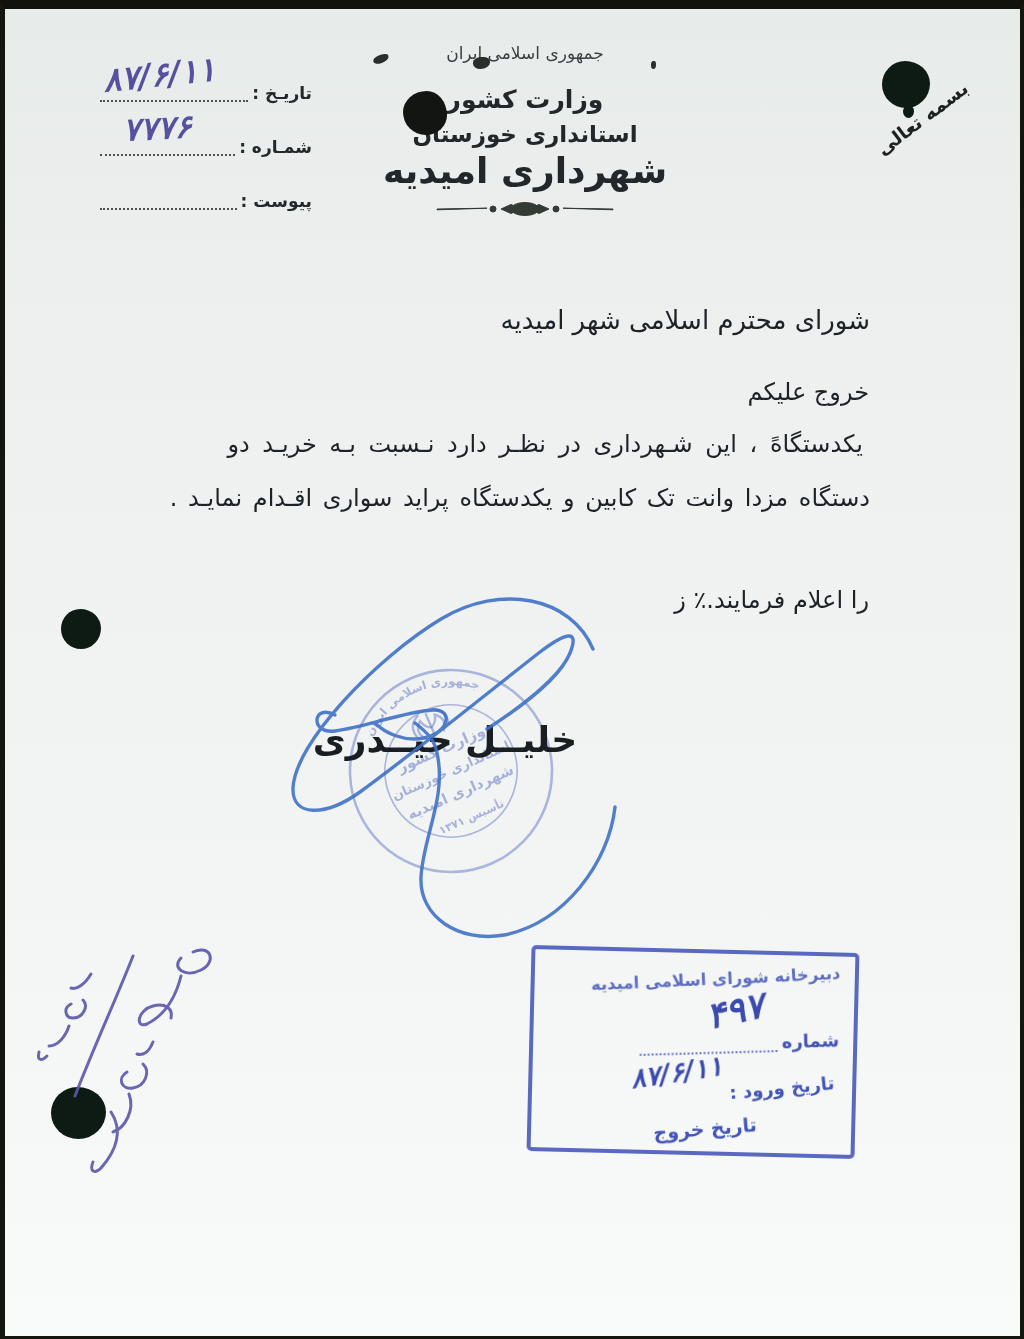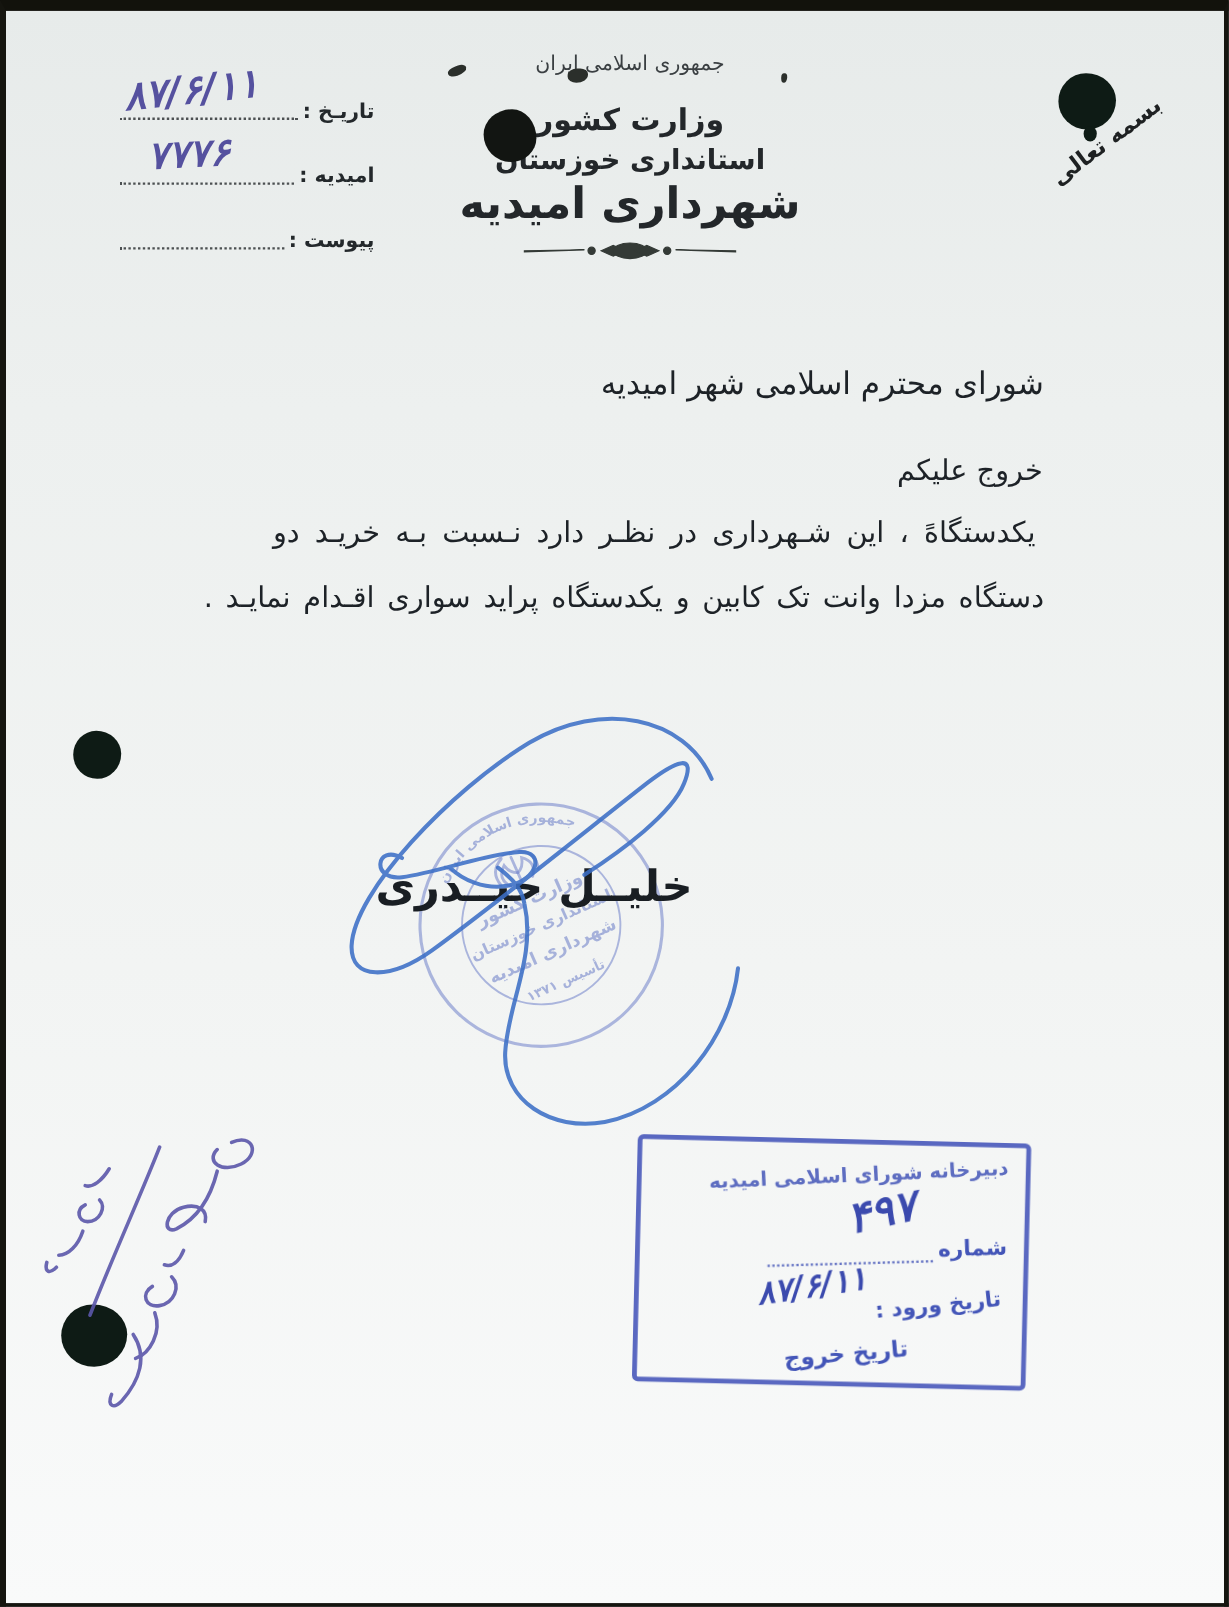--- a/index.html
+++ b/index.html
@@ -19,21 +19,21 @@
   .abs{position:absolute;}
   .rtl{direction:rtl;unicode-bidi:embed;}
   
   .letterhead{left:300px;top:34px;width:440px;text-align:center;color:#23272a;}
   .lh-line1{font-size:17px;font-weight:500;color:#3a3f42;letter-spacing:.5px;}
   .lh-line2{font-size:25px;font-weight:bold;margin-top:22px;}
   .lh-line3{font-size:23px;font-weight:bold;margin-top:7px;}
   .lh-line4{font-size:36px;font-weight:bold;margin-top:3px;letter-spacing:1px;}
   .ornament{margin:8px auto 0;display:block;}
   
-  .meta-row{left:95px;width:212px;display:flex;align-items:flex-start;direction:rtl;color:#23282b;}
+  .meta-row{left:95px;width:212px;display:flex;align-items:center;direction:rtl;color:#23282b;}
   .meta-label{font-size:17px;font-weight:bold;white-space:nowrap;}
   .meta-dots{flex:1;border-bottom:2px dotted #4c5052;height:15px;margin-right:4px;}
   .hand{color:#55519f;font-style:italic;font-weight:bold;white-space:nowrap;}
   
   .hole{background:#0e1b15;border-radius:48% 52% 50% 50%/50% 48% 52% 50%;}
   .blot{background:#121512;border-radius:54% 46% 48% 52%/48% 55% 45% 52%;}
   .speck{background:#2b2f2b;border-radius:50% 40% 60% 45%;}
   
   .bismillah{left:852px;top:98px;width:130px;transform:rotate(-37deg);
     font-size:19px;font-weight:bold;color:#1e2122;letter-spacing:1px;text-align:center;}
@@ -93,41 +93,42 @@
   <div class="abs speck" style="left:468px;top:48px;width:17px;height:12px;"></div>
   <div class="abs speck" style="left:646px;top:52px;width:5px;height:8px;"></div>
 
   <div class="abs meta-row" style="top:74px;">
     <span class="meta-label">تاریـخ :</span>
     <span class="meta-dots"></span>
   </div>
   <div class="abs hand rtl" style="left:98px;top:46px;font-size:33px;transform:rotate(-6deg);">۸۷/۶/۱۱</div>
 
   <div class="abs meta-row" style="top:128px;">
-    <span class="meta-label">امیدیه :</span>
+    <span class="meta-label">شمـاره :</span>
     <span class="meta-dots"></span>
   </div>
   <div class="abs hand rtl" style="left:118px;top:100px;font-size:32px;transform:rotate(-3deg);letter-spacing:3px;">۷۷۷۶</div>
 
   <div class="abs meta-row" style="top:182px;">
     <span class="meta-label">پیوست :</span>
     <span class="meta-dots"></span>
   </div>
 
   <div class="abs hole" style="left:877px;top:52px;width:48px;height:47px;"></div>
   <div class="abs hole" style="left:898px;top:96px;width:11px;height:13px;"></div>
   <div class="abs hole" style="left:56px;top:600px;width:40px;height:40px;"></div>
   <div class="abs hole" style="left:46px;top:1078px;width:55px;height:52px;"></div>
 
   <div class="abs bismillah rtl">بسمه تعالی</div>
 
   <div class="abs bodyline recipient">شورای محترم اسلامی شهر امیدیه</div>
   <div class="abs bodyline salutation">خروج علیکم</div>
   <div class="abs bodyline b1">یکدستگاهً ، این شـهرداری در نظـر دارد نـسبت بـه خریـد دو</div>
   <div class="abs bodyline b2">دستگاه مزدا وانت تک کابین و یکدستگاه پراید سواری اقـدام نمایـد .</div>
+  <div class="abs bodyline b4">را اعلام فرمایند.٪ ز</div>
 
   <svg class="abs round-stamp" width="236" height="236" viewBox="0 0 236 236">
     <g transform="rotate(-24 118 122)" fill="none" stroke="rgba(98,118,198,.62)">
       <circle cx="118" cy="122" r="101" stroke-width="2.6"></circle>
       <circle cx="118" cy="122" r="66" stroke-width="1.6"></circle>
 
       <g stroke-width="2.4" stroke-linecap="round">
         <path d="M118,60 q0,14 0,22"></path>
         <path d="M108,82 q-8,-10 2,-18 q2,8 8,10"></path>
         <path d="M128,82 q8,-10 -2,-18 q-2,8 -8,10"></path>

